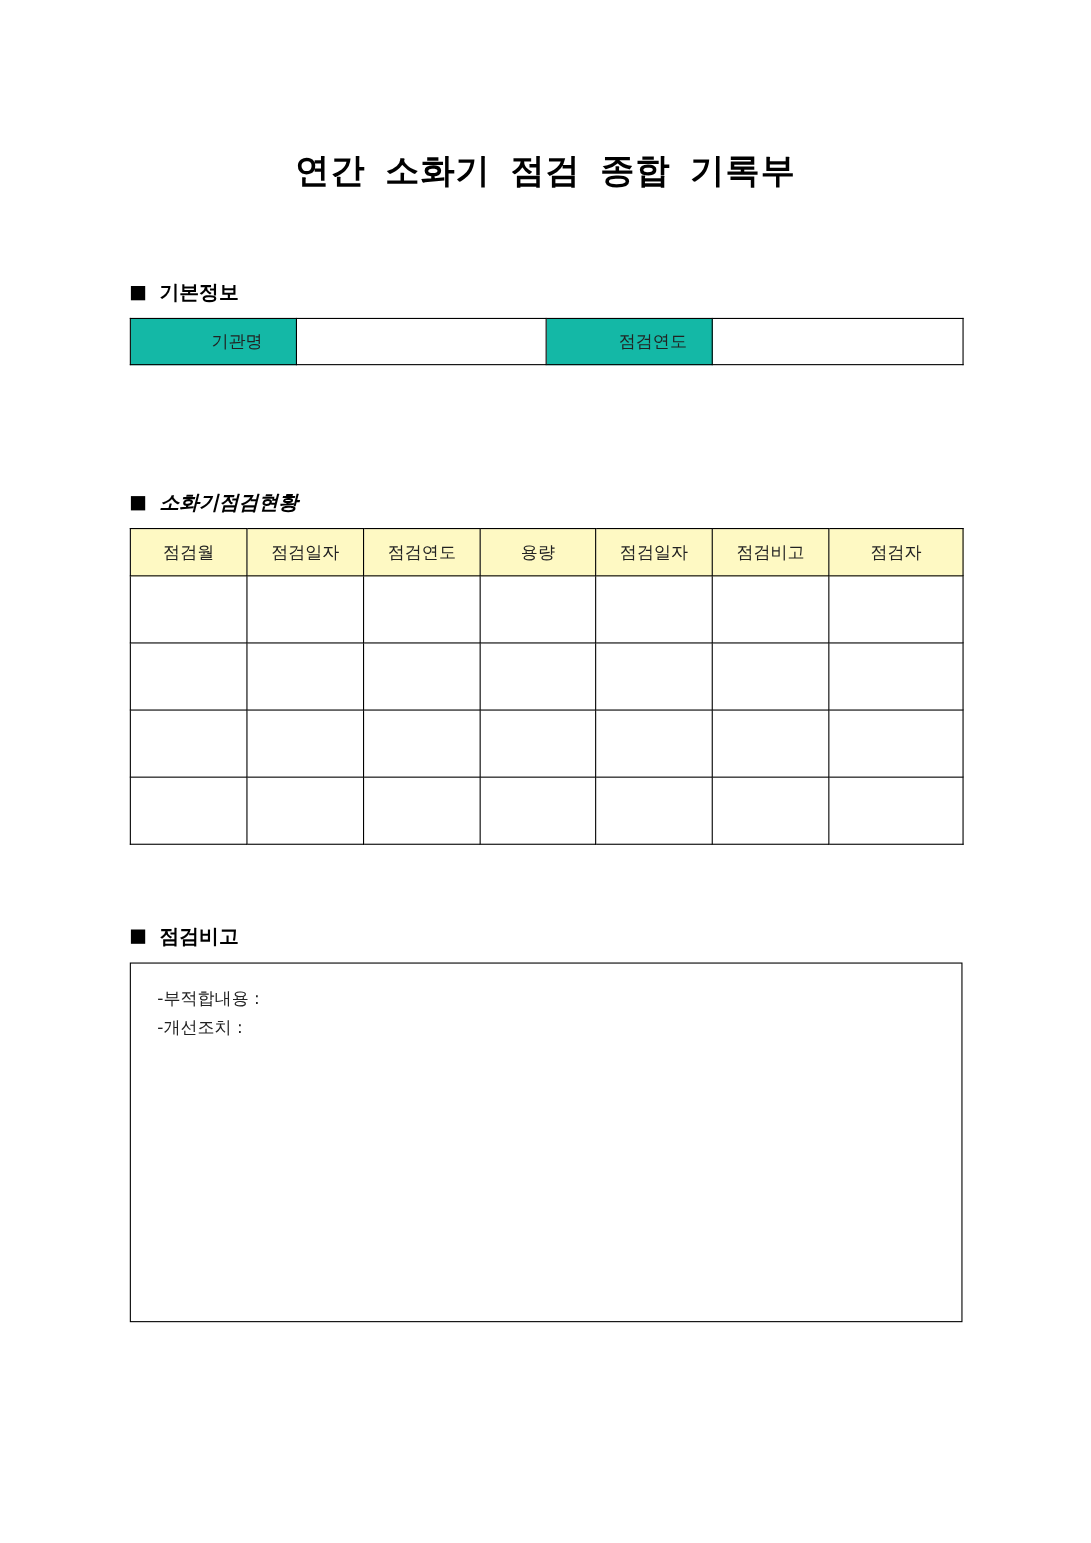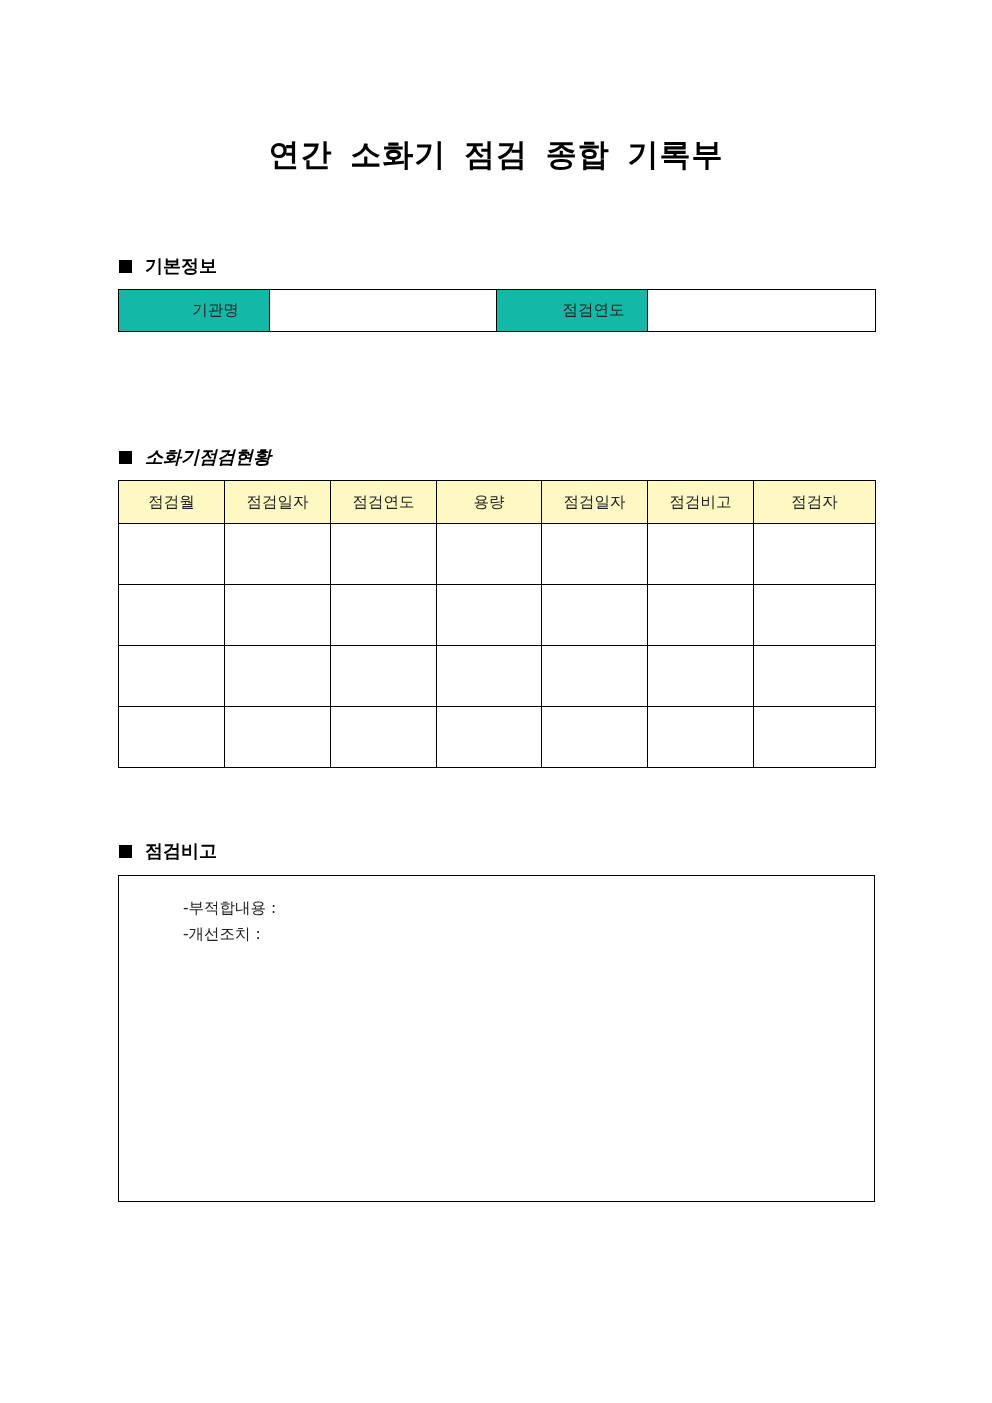--- a/index.html
+++ b/index.html
@@ -9,21 +9,21 @@
     .section-head .sq { display: inline-block; width: 13px; height: 13px; background: #000; margin-right: 13px; }
     table { position: absolute; border-collapse: collapse; table-layout: fixed; }
     td, th { border: 1.5px solid #000; padding: 0; font-weight: normal; font-size: 15.5px; text-align: center; color: #222; }
     .lbl { background: #14b8a6; padding-left: 43px; }
     .info { left: 118px; top: 289px; width: 757px; }
     .info td { height: 41px; }
     .status { left: 118px; top: 480px; width: 757px; }
     .status th { height: 42px; background: #fef9c3; }
     .status td { height: 60px; }
     .notes { position: absolute; left: 118px; top: 875px; width: 755px; height: 325px; border: 1.5px solid #000; }
-    .notes .line { position: absolute; left: 24px; font-size: 15.5px; color: #222; margin-left: 40px; }
+    .notes .line { position: absolute; left: 24px; font-size: 15.5px; color: #222; }
   </style>
 </head>
 <body>
 
 <div class="title">연간 소화기 점검 종합 기록부</div>
 
 <div class="section-head" style="top:254px;">
   <span class="sq"></span>
   <span>기본정보</span>
 </div>

